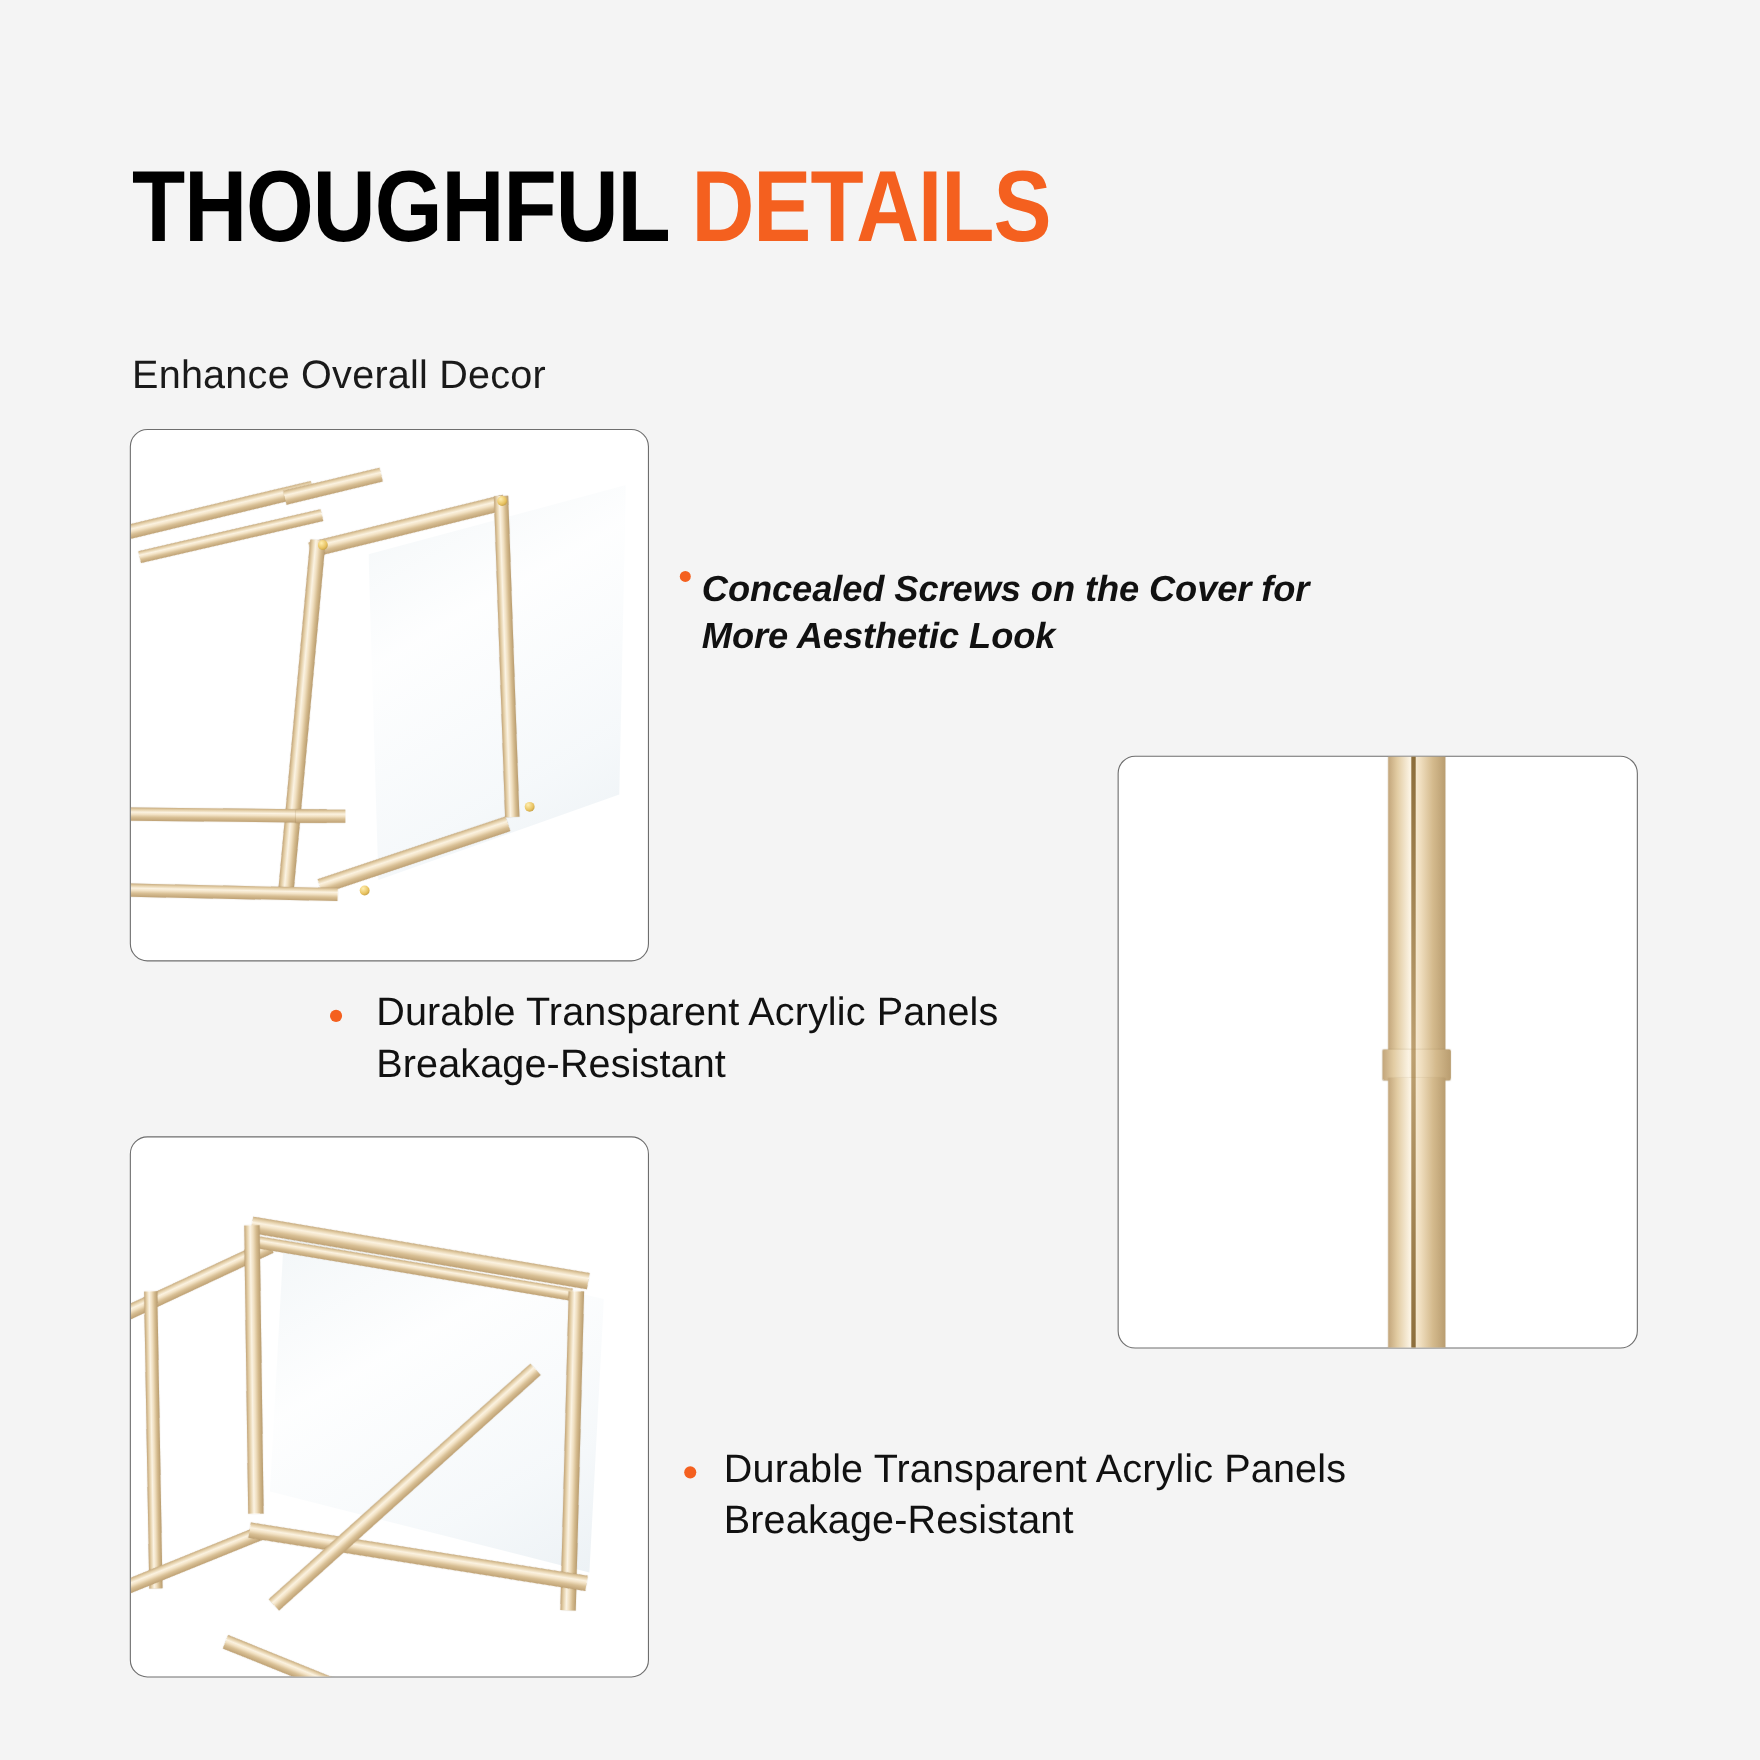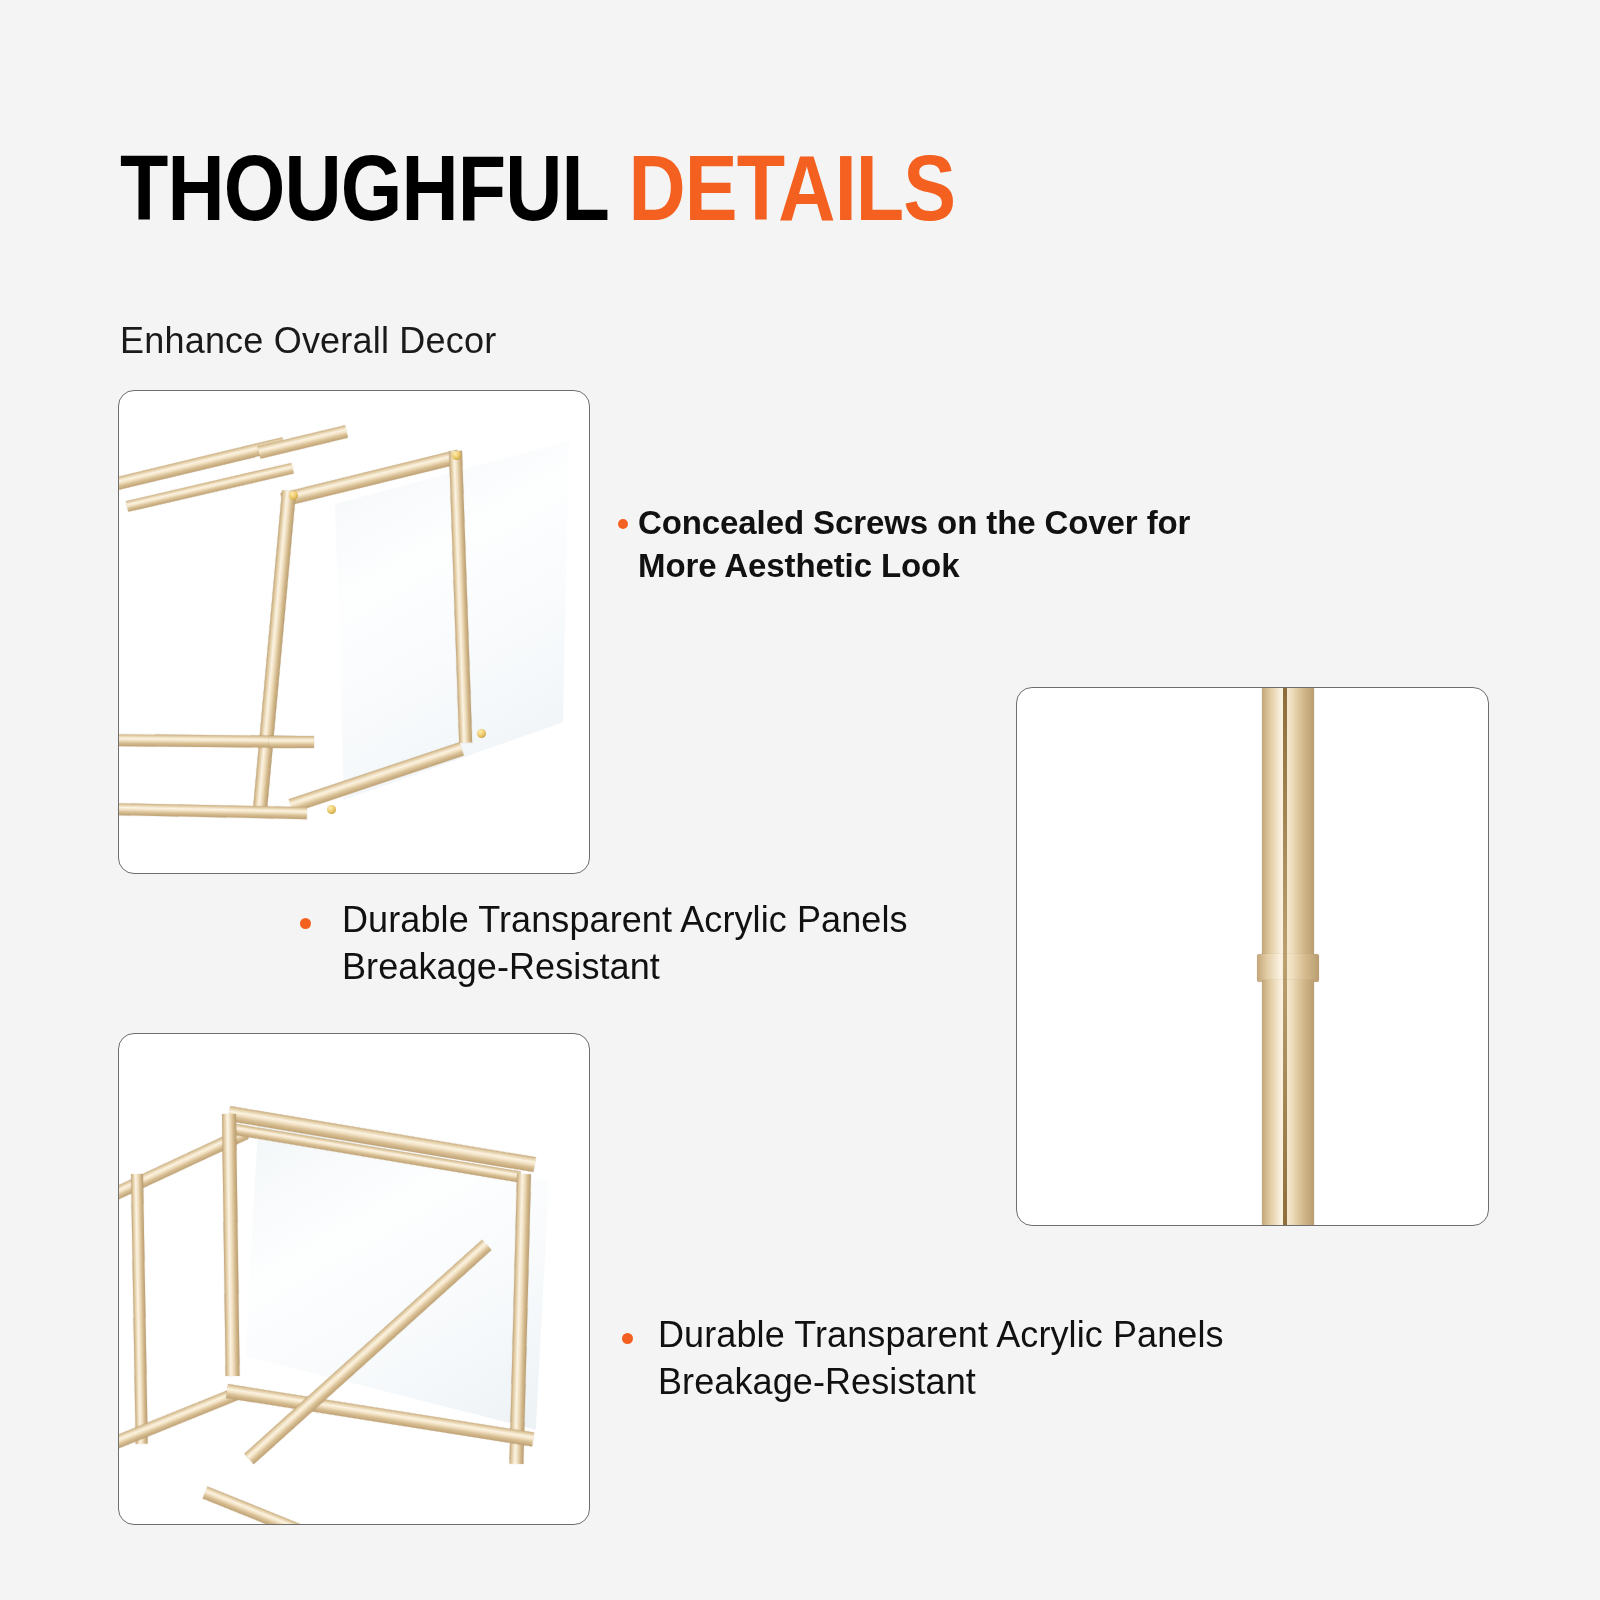--- a/index.html
+++ b/index.html
@@ -123,21 +123,21 @@
   }
   .bullet-text.regular {
     font-weight: normal;
     font-size: 36px;
     letter-spacing: 0.1px;
     margin-left: 12px;
   }
 
   #bullet-1 { left: 618px; top: 498px; }
   #bullet-1 .bullet-dot { left: 0px;  top: 21px; width: 10px; height: 10px; }
-  #bullet-1 .bullet-text { left: 20px; top: 4px; width: 660px; }
+  #bullet-1 .bullet-text { left: 20px; top: 16px; width: 660px; font-style: italic; }
 
   #bullet-2 { left: 300px; top: 897px; }
   #bullet-2 .bullet-dot { left: 0px;  top: 21px; }
   #bullet-2 .bullet-text { left: 30px; top: 0px; width: 680px; }
 
   #bullet-3 { left: 622px; top: 1312px; }
   #bullet-3 .bullet-dot { left: 0px;  top: 21px; }
   #bullet-3 .bullet-text { left: 24px; top: 0px; width: 700px; }
 </style>
 </head>

